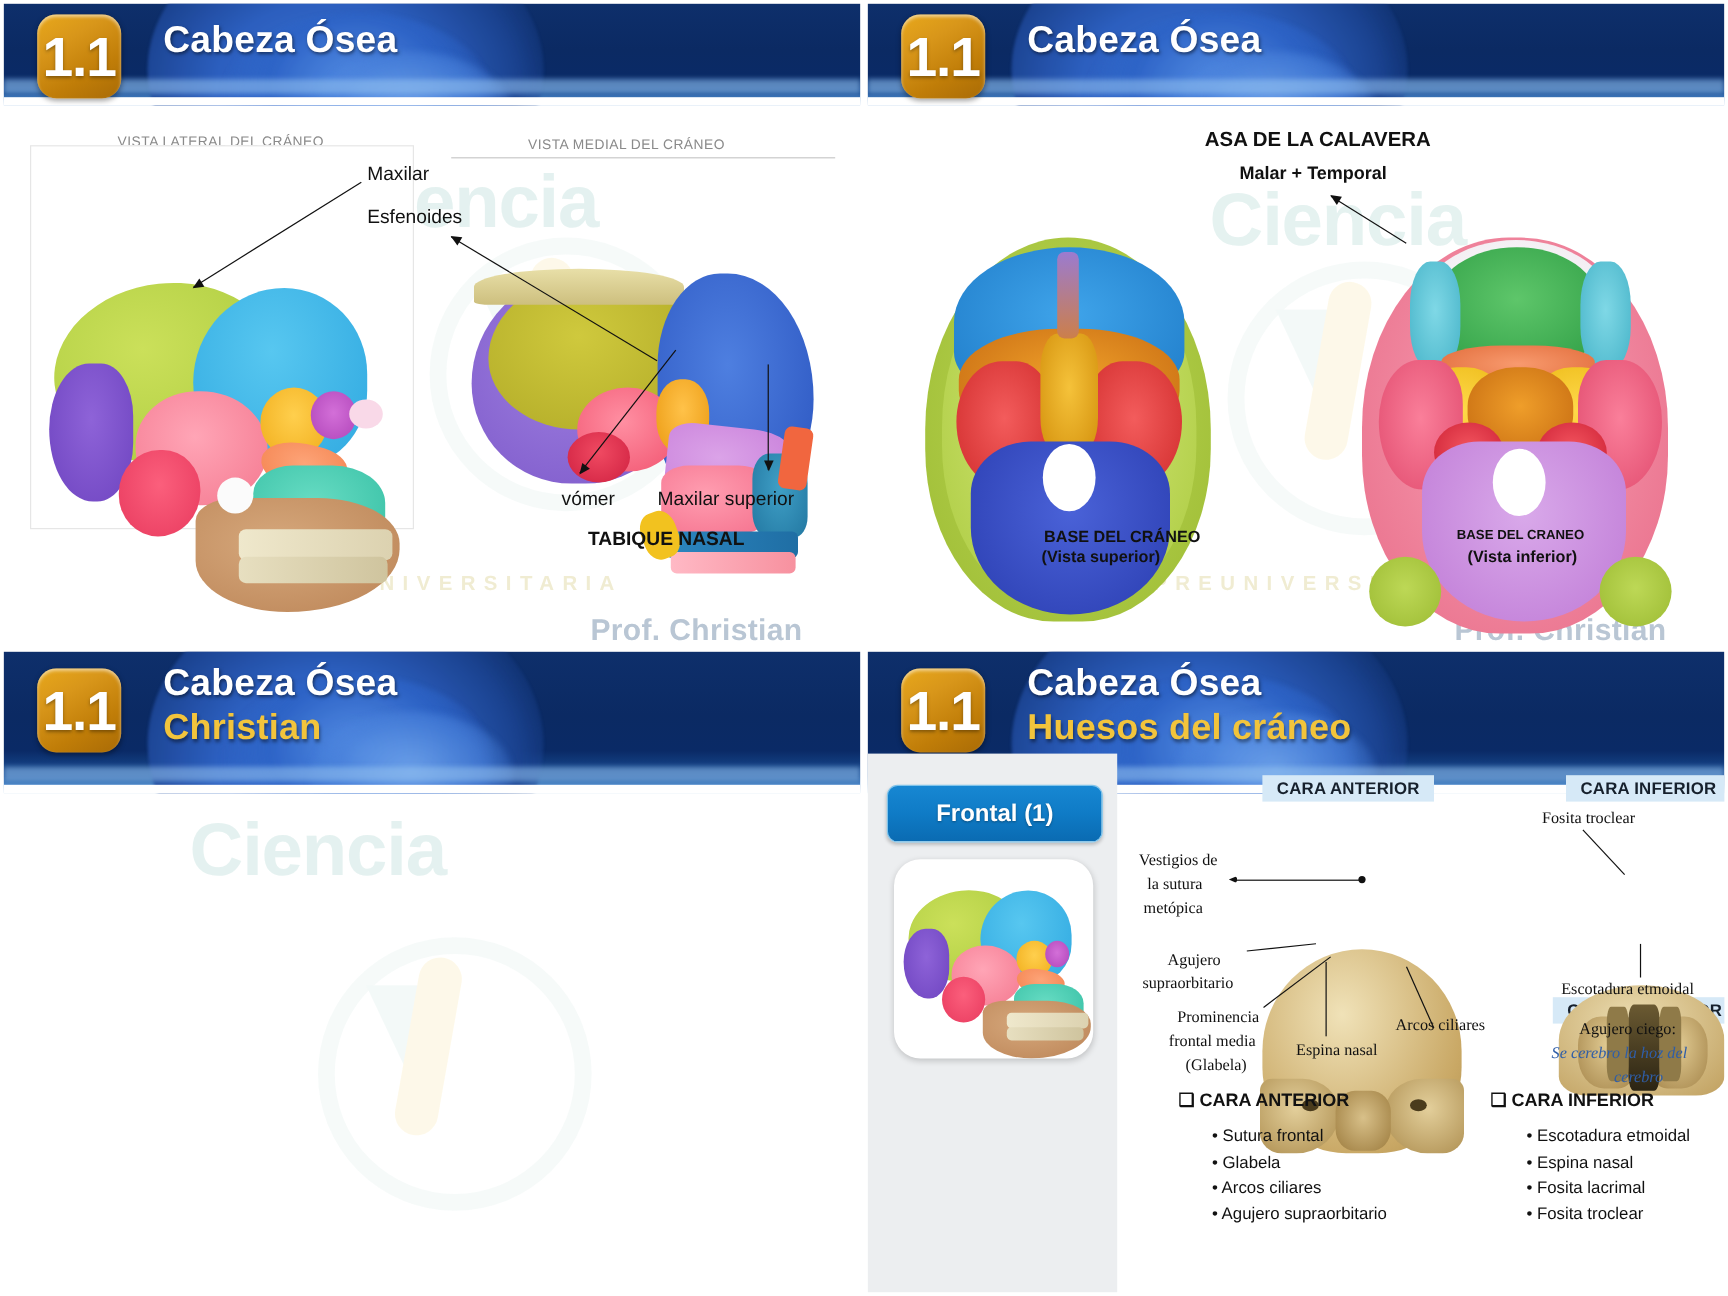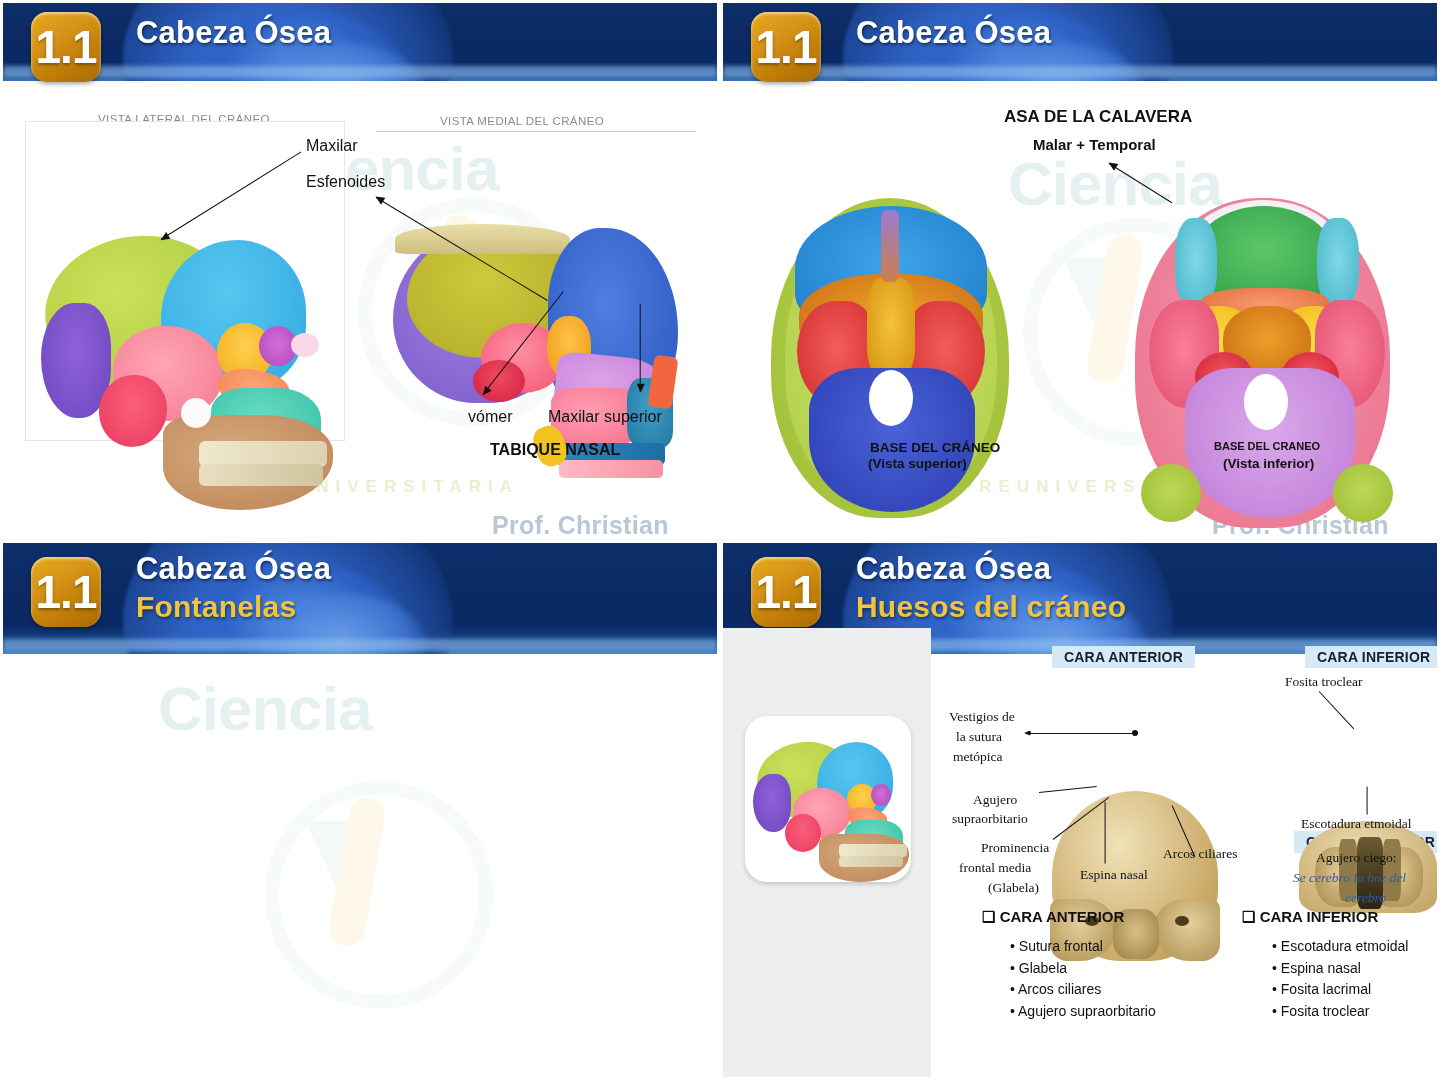--- a/index.html
+++ b/index.html
@@ -250,21 +250,21 @@
       <div class="brain" style="top:-55px;height:265px;"></div>
       <div class="brain2" style="top:20px;"></div>
       <div class="brain3" style="top:50px;"></div>
       <div class="lightband"></div>
       <div class="whitestrip"></div>
       <div class="badge two">
         <span>1.1</span>
       </div>
       <div class="titlewrap two">
         <div class="t1">Cabeza Ósea</div>
-        <div class="t2">Fontanelas</div>
+        <div class="t2">Christian</div>
       </div>
     </div>
 
     <div class="wm-ciencia" style="left:155px;top:130px;">Ciencia</div>
     <div class="wm-logo" style="left:262px;top:238px;width:200px;height:200px;">
       <div class="ring"></div>
         <div class="flask"></div>
         <div class="bone"></div>
     </div>
 
@@ -306,20 +306,23 @@
       <div class="badge two">
         <span>1.1</span>
       </div>
       <div class="titlewrap two">
         <div class="t1">Cabeza Ósea</div>
         <div class="t2">Huesos del cráneo</div>
       </div>
     </div>
 
     <div class="side"></div>
+    <div class="frontalbtn" style="top:111px;">
+      <span>Frontal (1)</span>
+    </div>
 
     <div class="thumb" style="top:173px;">
       <div class="blob" style="left:12px;top:26px;width:96px;height:76px;background:radial-gradient(ellipse at 40% 35%,#cbe05a,#a9c93c);transform:rotate(-6deg);"></div>
       <div class="blob" style="left:8px;top:58px;width:38px;height:58px;background:radial-gradient(ellipse at 50% 40%,#8e63d8,#6e44c0);border-radius:50% 40% 45% 55%;"></div>
       <div class="blob" style="left:72px;top:26px;width:76px;height:78px;background:radial-gradient(ellipse at 45% 35%,#57c7f0,#2fa8e0);border-radius:55% 50% 45% 50%;"></div>
       <div class="blob" style="left:48px;top:72px;width:58px;height:50px;background:radial-gradient(ellipse at 45% 40%,#ffa5b6,#f4788f);border-radius:48% 52% 50% 50%;"></div>
       <div class="blob" style="left:40px;top:98px;width:36px;height:38px;background:radial-gradient(ellipse at 50% 40%,#fb5f7c,#e83a5e);border-radius:50%;"></div>
       <div class="blob" style="left:102px;top:68px;width:30px;height:30px;background:radial-gradient(ellipse at 50% 40%,#ffcf4d,#f0ad1b);border-radius:50%;"></div>
       <div class="blob" style="left:102px;top:92px;width:40px;height:22px;background:radial-gradient(ellipse at 50% 40%,#fda478,#f4834f);border-radius:50% 40% 45% 55%;transform:rotate(12deg);"></div>
       <div class="blob" style="left:126px;top:68px;width:20px;height:22px;background:radial-gradient(ellipse at 50% 45%,#d36fd8,#b045b9);border-radius:50%;"></div>
@@ -356,21 +359,21 @@
     <div class="anno" style="left:230px;top:206px;">metópica</div>
     <div class="thinline" style="left:305px;top:190px;width:107px;"></div>
     <div class="blob" style="left:409px;top:187px;width:6px;height:6px;background:#111;"></div>
     <div class="blob" style="left:301px;top:187px;width:7px;height:6px;background:#111;clip-path:polygon(0 50%,100% 0,100% 100%);"></div>
 
     <div class="anno" style="left:250px;top:249px;">Agujero</div>
     <div class="anno" style="left:229px;top:268px;">supraorbitario</div>
     <div class="thinline" style="left:316px;top:249px;width:58px;transform:rotate(-6deg);transform-origin:0 50%;"></div>
 
     <div class="anno" style="left:258px;top:297px;">Prominencia</div>
-    <div class="anno" style="left:236px;top:317px;">frontal media</div>
+    <div class="anno" style="left:251px;top:317px;">frontal media</div>
     <div class="anno" style="left:265px;top:337px;">(Glabela)</div>
     <div class="thinline" style="left:330px;top:296px;width:70px;transform:rotate(-37deg);transform-origin:0 50%;"></div>
 
     <div class="anno" style="left:357px;top:324px;">Espina nasal</div>
     <div class="thinline" style="left:382px;top:258px;width:62px;transform:rotate(90deg);transform-origin:0 50%;"></div>
 
     <div class="anno" style="left:440px;top:303px;">Arcos ciliares</div>
     <div class="thinline" style="left:449px;top:262px;width:56px;transform:rotate(66deg);transform-origin:0 50%;"></div>
 
     <div class="anno" style="left:562px;top:131px;">Fosita troclear</div>

